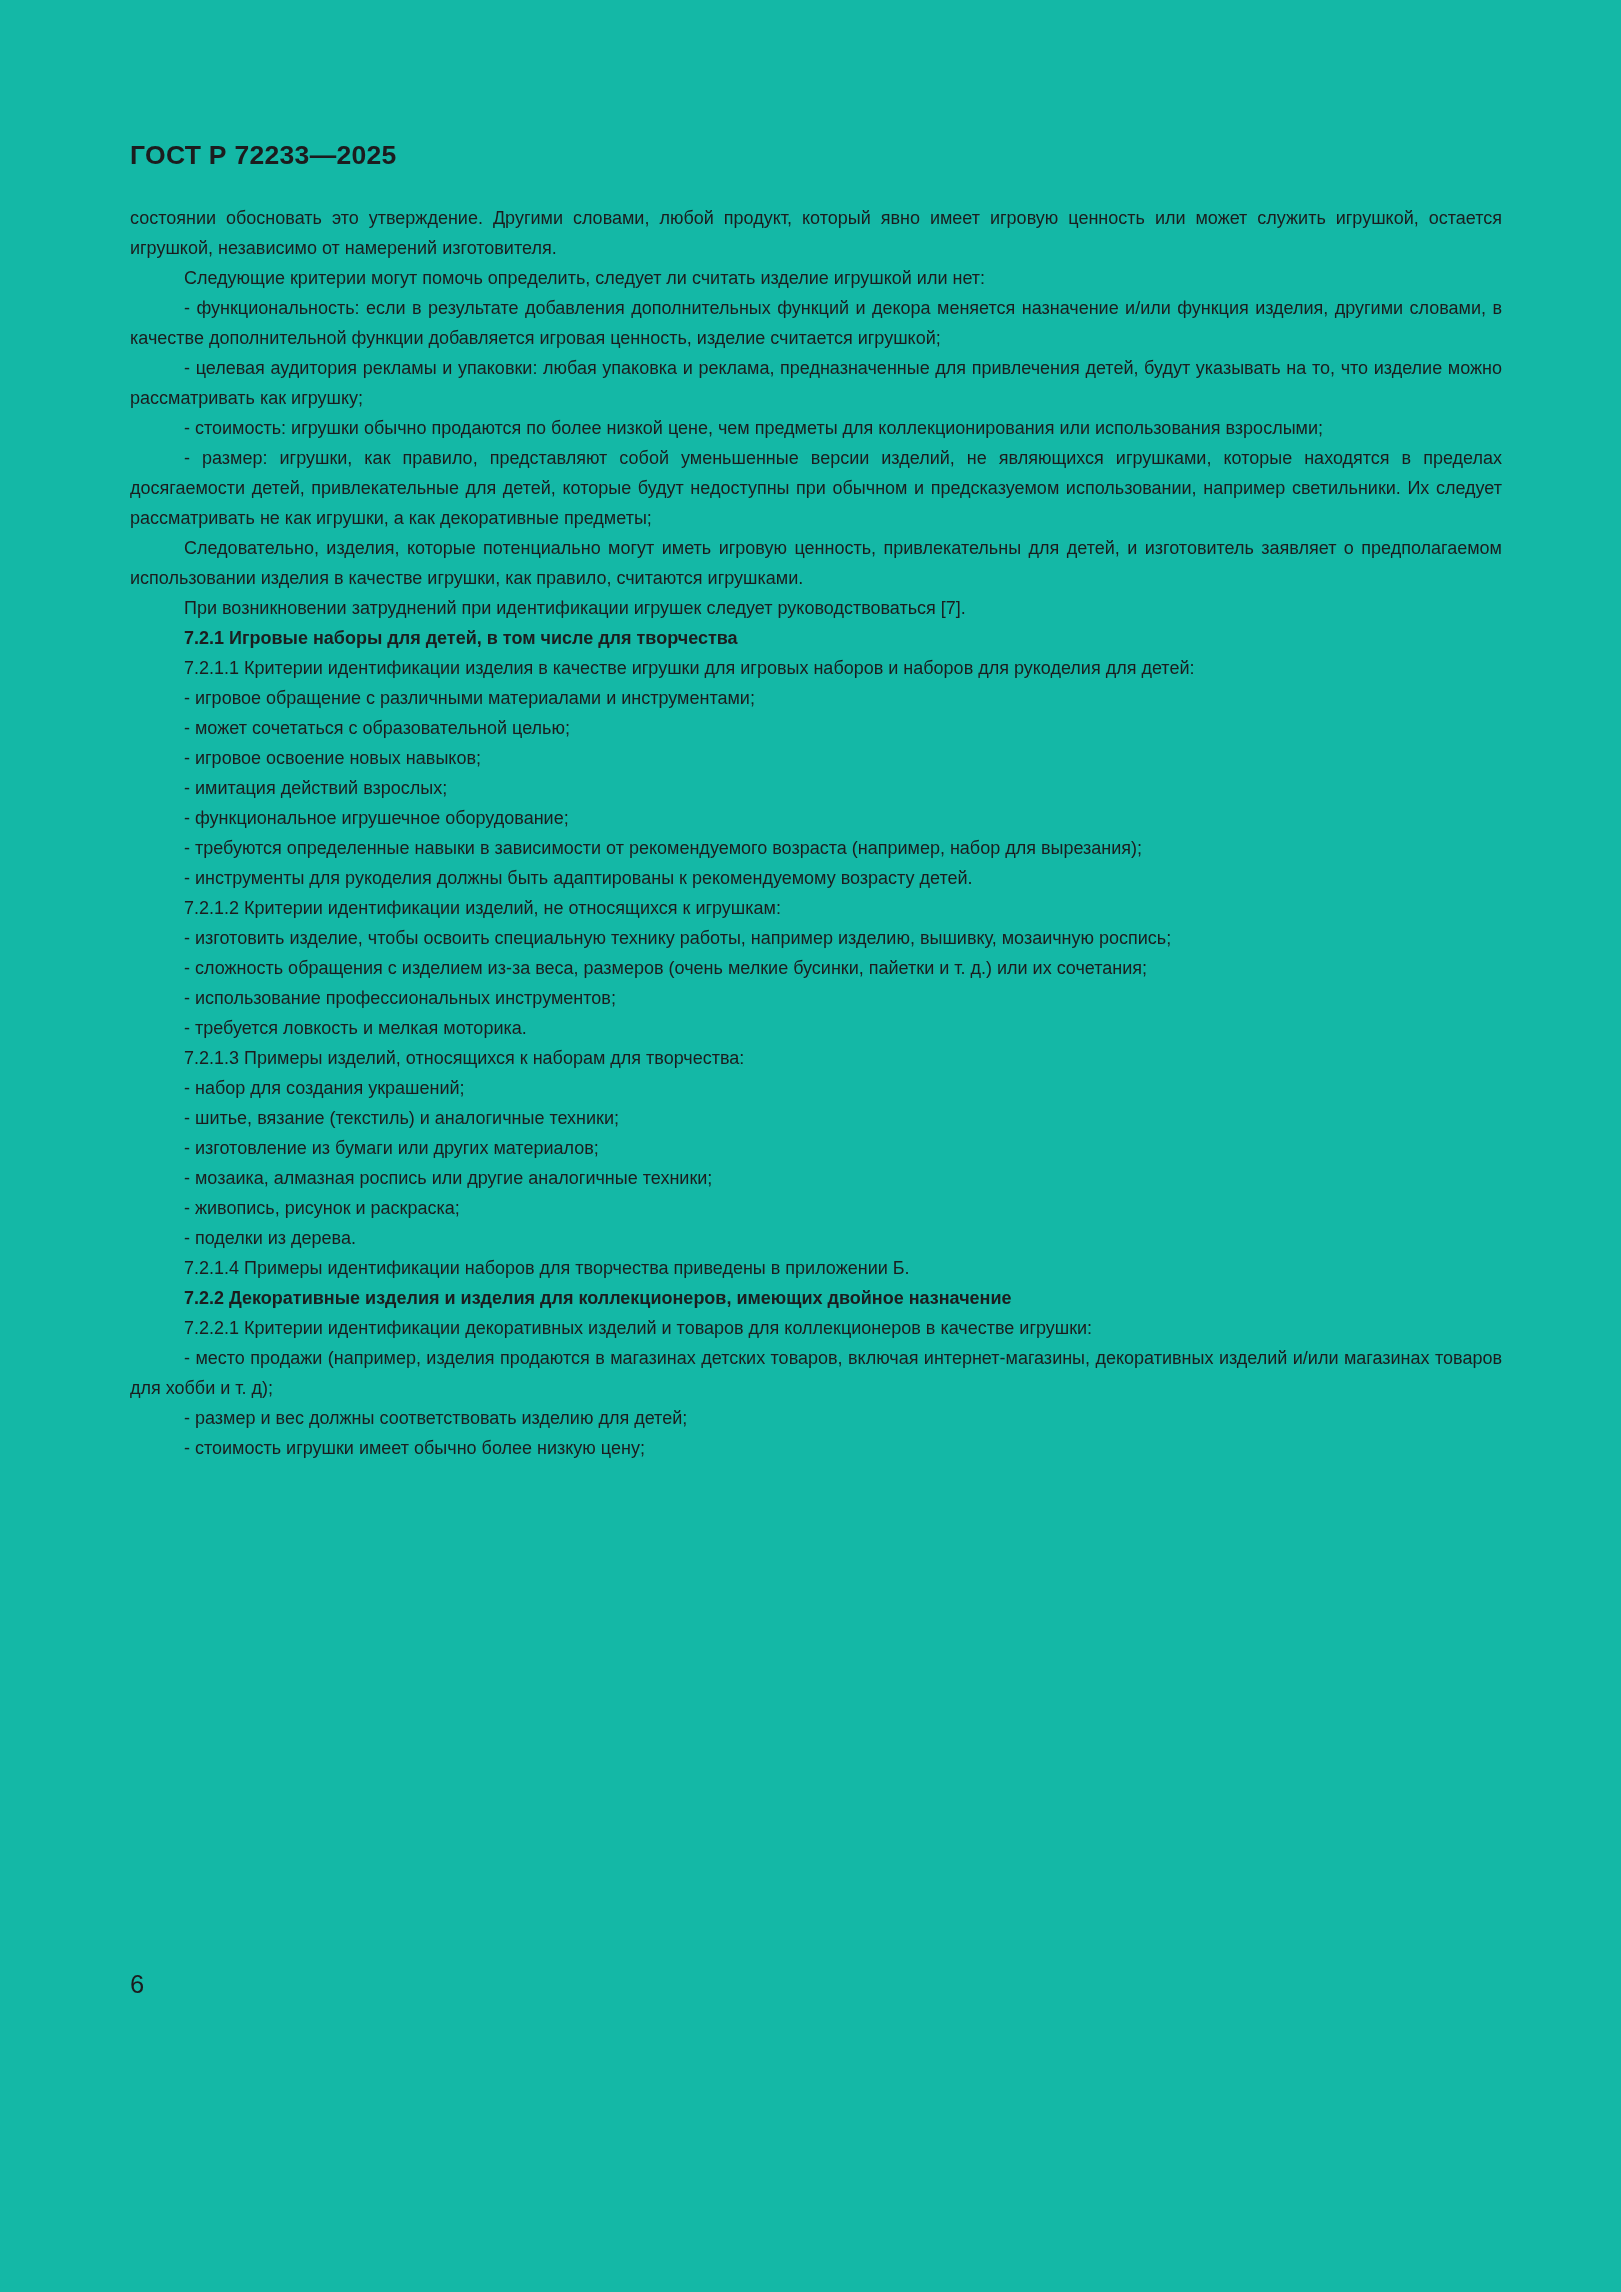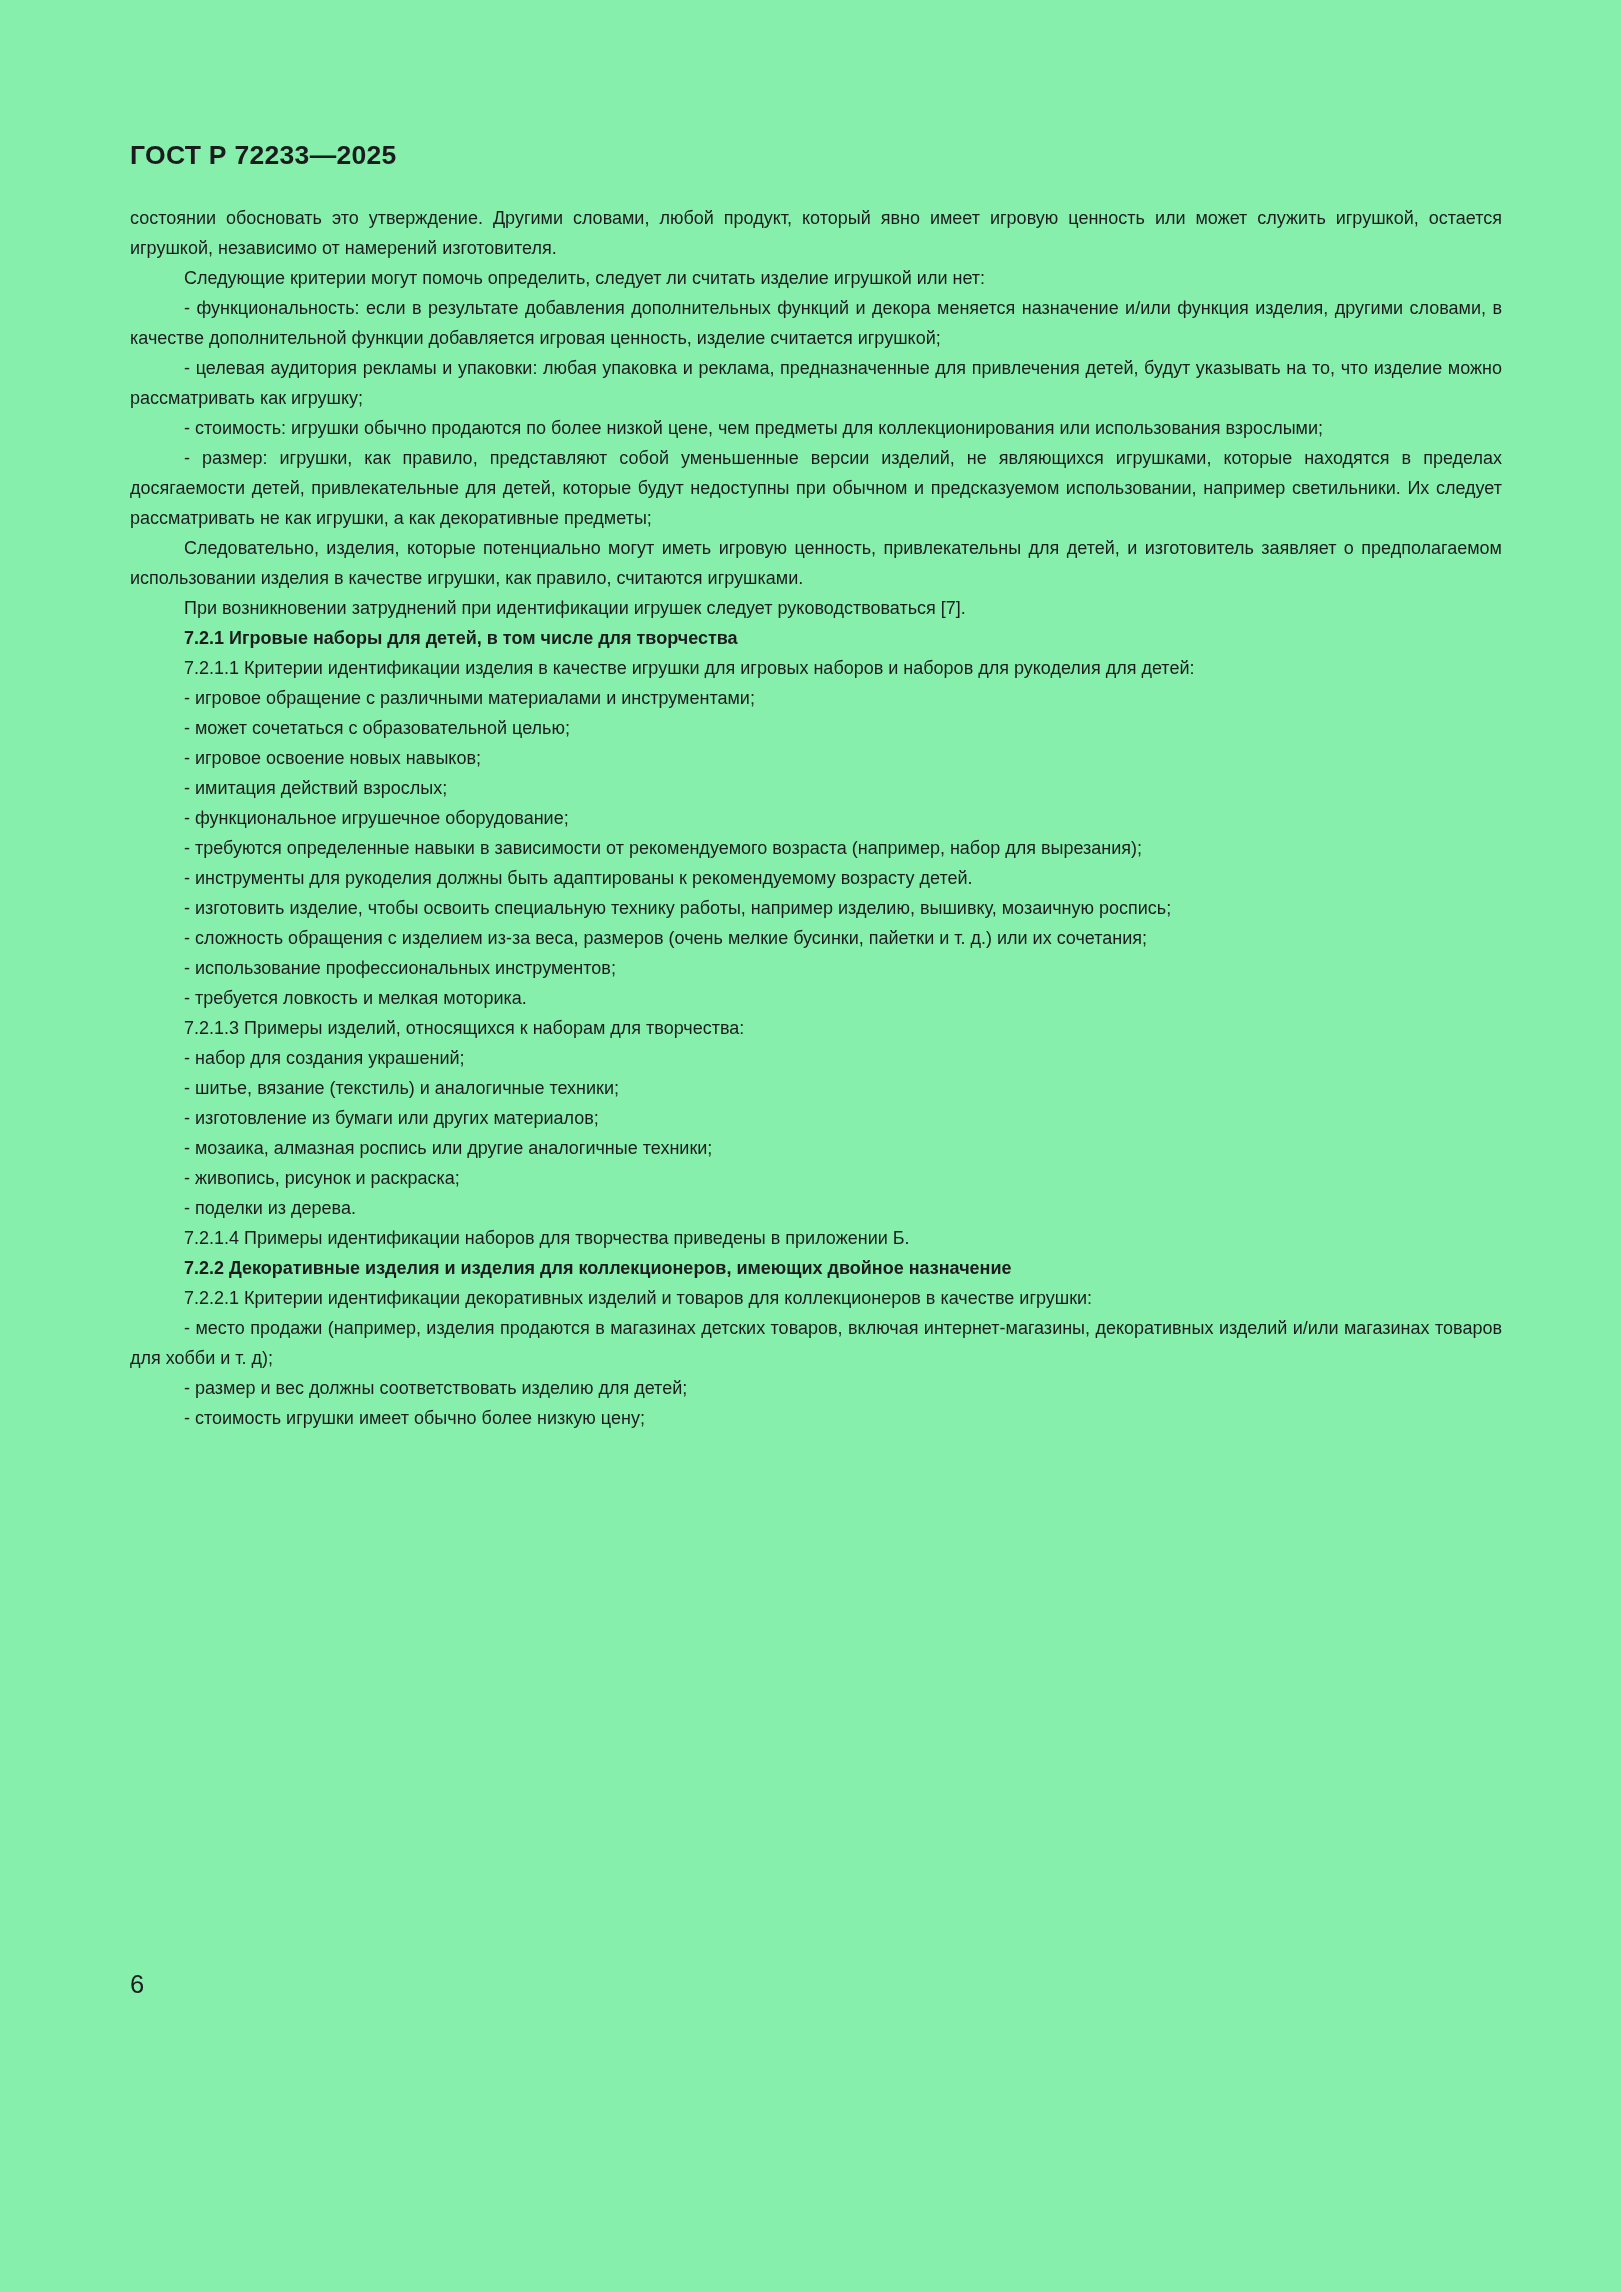--- a/index.html
+++ b/index.html
@@ -5,21 +5,21 @@
   * { box-sizing: border-box; }
   html, body {
     margin: 0;
     padding: 0;
     background: #ffffff;
   }
   .page {
     position: relative;
     width: 1621px;
     height: 2293px;
-    background: #86efac;
+    background: #14b8a6;
     color: #1c1c1e;
     font-family: "Liberation Sans", "DejaVu Sans", sans-serif;
     overflow: hidden;
   }
   .doc-header {
     position: absolute;
     top: 140px;
     left: 130px;
     font-size: 26.5px;
     font-weight: 700;
@@ -75,20 +75,21 @@
       <p class="p-indent">При возникновении затруднений при идентификации игрушек следует руководствоваться [7].</p>
       <p class="h-sub">7.2.1 Игровые наборы для детей, в том числе для творчества</p>
       <p class="p-indent">7.2.1.1 Критерии идентификации изделия в качестве игрушки для игровых наборов и наборов для рукоделия для детей:</p>
       <p class="p-indent">- игровое обращение с различными материалами и инструментами;</p>
       <p class="p-indent">- может сочетаться с образовательной целью;</p>
       <p class="p-indent">- игровое освоение новых навыков;</p>
       <p class="p-indent">- имитация действий взрослых;</p>
       <p class="p-indent">- функциональное игрушечное оборудование;</p>
       <p class="p-indent">- требуются определенные навыки в зависимости от рекомендуемого возраста (например, набор для вырезания);</p>
       <p class="p-indent">- инструменты для рукоделия должны быть адаптированы к рекомендуемому возрасту детей.</p>
+      <p class="p-indent">7.2.1.2 Критерии идентификации изделий, не относящихся к игрушкам:</p>
       <p class="p-indent">- изготовить изделие, чтобы освоить специальную технику работы, например изделию, вышивку, мозаичную роспись;</p>
       <p class="p-indent">- сложность обращения с изделием из-за веса, размеров (очень мелкие бусинки, пайетки и т. д.) или их сочетания;</p>
       <p class="p-indent">- использование профессиональных инструментов;</p>
       <p class="p-indent">- требуется ловкость и мелкая моторика.</p>
       <p class="p-indent">7.2.1.3 Примеры изделий, относящихся к наборам для творчества:</p>
       <p class="p-indent">- набор для создания украшений;</p>
       <p class="p-indent">- шитье, вязание (текстиль) и аналогичные техники;</p>
       <p class="p-indent">- изготовление из бумаги или других материалов;</p>
       <p class="p-indent">- мозаика, алмазная роспись или другие аналогичные техники;</p>
       <p class="p-indent">- живопись, рисунок и раскраска;</p>

